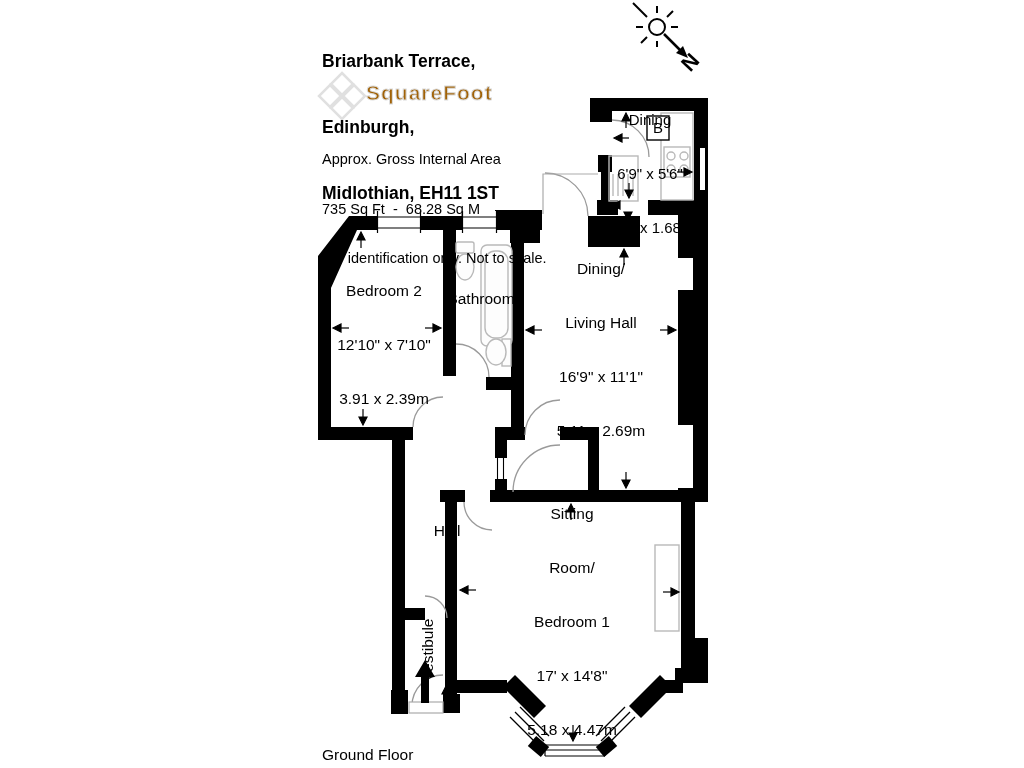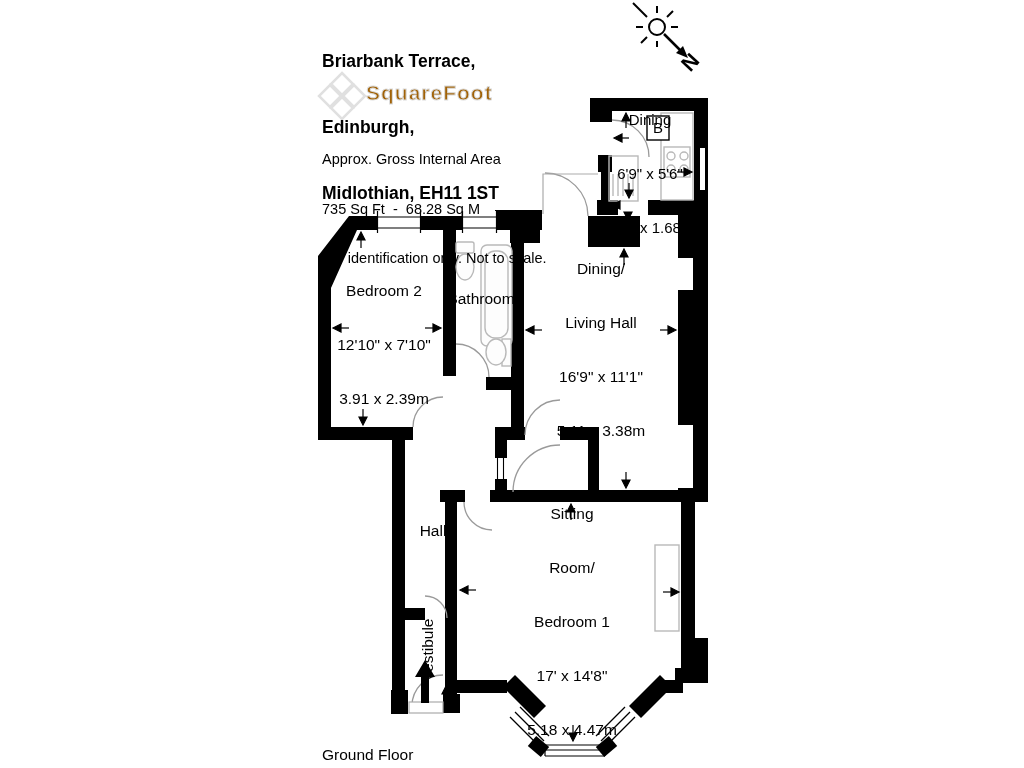--- a/index.html
+++ b/index.html
@@ -278,24 +278,24 @@
   <div>12'10" x 7'10"</div>
   <div>3.91 x 2.39m</div>
 </div>
 
 <div class="abs room-label" style="left:481px;top:299px;">Bathroom</div>
 
 <div class="abs room-label" style="left:601px;top:341px;">
   <div>Dining/</div>
   <div>Living Hall</div>
   <div>16'9" x 11'1"</div>
-  <div>5.11 x 3.38m</div>
-</div>
-
-<div class="abs room-label" style="left:433px;top:531px;">Hall</div>
+  <div>5.11 x 2.69m</div>
+</div>
+
+<div class="abs room-label" style="left:447px;top:531px;">Hall</div>
 
 <div class="abs room-label vestibule-label" style="left:428px;top:650px;">Vestibule</div>
 
 <div class="abs room-label" style="left:572px;top:613px;">
   <div>Sitting</div>
   <div>Room/</div>
   <div>Bedroom 1</div>
   <div>17' x 14'8"</div>
   <div>5.18 x 4.47m</div>
 </div>

